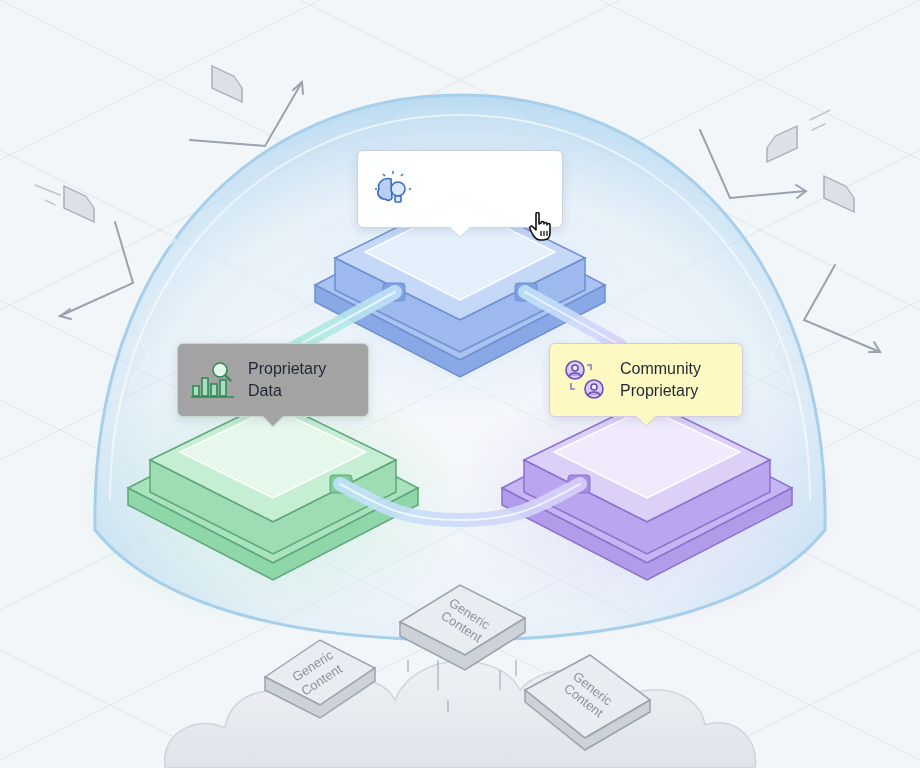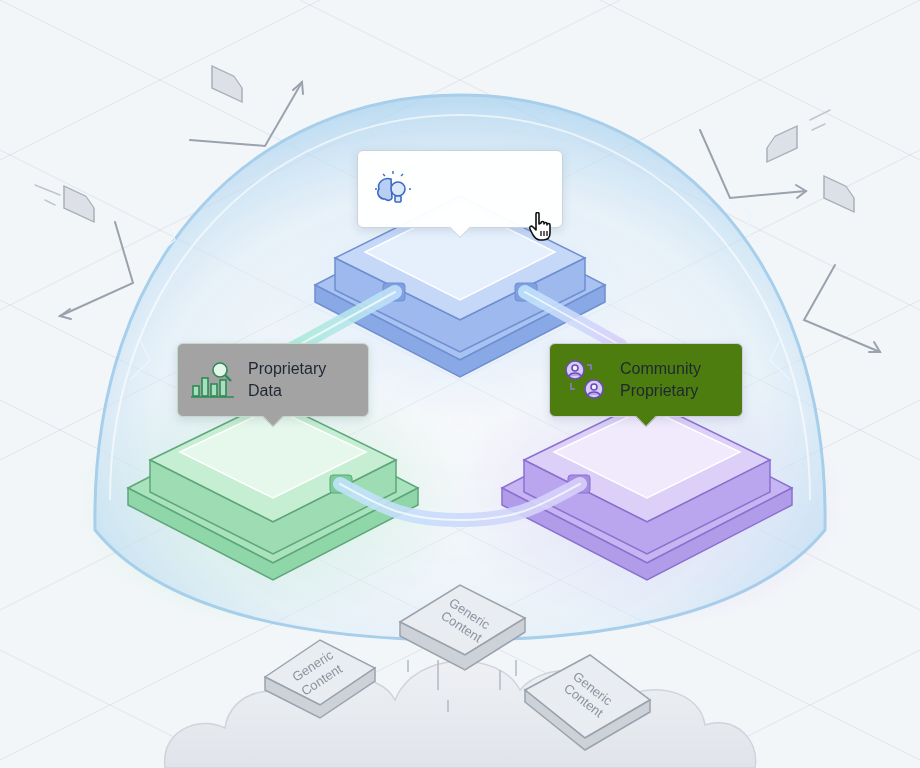--- a/index.html
+++ b/index.html
@@ -4,21 +4,21 @@
 <style>
   html, body { margin:0; padding:0; }
   body { width:920px; height:768px; overflow:hidden; background:#f3f6f9; font-family:"Liberation Sans", sans-serif; position:relative; }
   #scene { position:absolute; left:0; top:0; width:920px; height:768px; }
   .callout { position:absolute; background:rgba(255,255,255,0.96); border:1.5px solid #c9d3df; border-radius:6px; box-shadow:0 3px 10px rgba(90,110,140,0.18); display:flex; align-items:center; gap:12px; padding:10px 14px 10px 12px; box-sizing:border-box; }
   .callout::after { content:""; position:absolute; left:50%; bottom:-8px; width:14px; height:14px; background:inherit; border-right:1.5px solid #c9d3df; border-bottom:1.5px solid #c9d3df; transform:translateX(-50%) rotate(45deg); }
   .callout .label { font-size:16px; line-height:22px; color:#1f2733; display:flex; flex-direction:column; }
   .callout .icon { width:46px; height:46px; flex:0 0 46px; display:flex; align-items:center; justify-content:center; }
   .callout.green { background:#a3a3a3; border-color:#c5d9cb; }
   .callout.green::after { border-color:#c5d9cb; }
-  .callout.purple { background:#4d7c0f; border-color:#d3cbe4; }
+  .callout.purple { background:#fef9c3; border-color:#d3cbe4; }
   .callout.purple::after { border-color:#d3cbe4; }
   .cursor { position:absolute; }
   .generic-text { font-family:"Liberation Sans", sans-serif; font-size:13px; fill:#8b93a0; }
 </style>
 </head>
 <body>
 
 <svg id="scene" viewBox="0 0 920 768" xmlns="http://www.w3.org/2000/svg">
   <defs>
     <radialGradient id="domeFill" cx="50%" cy="60%" r="60%">

